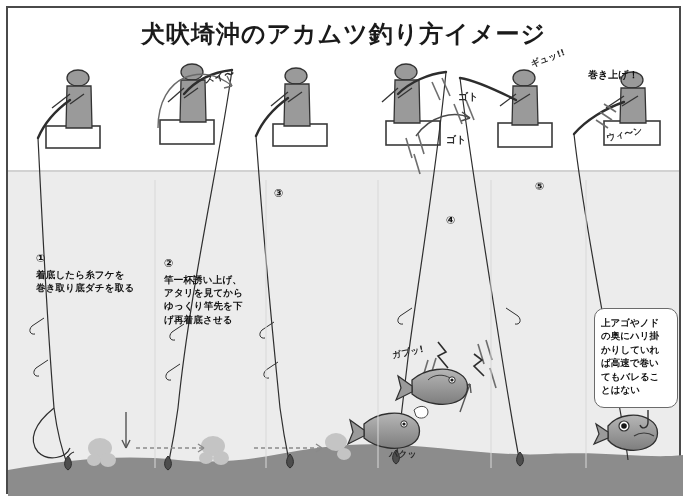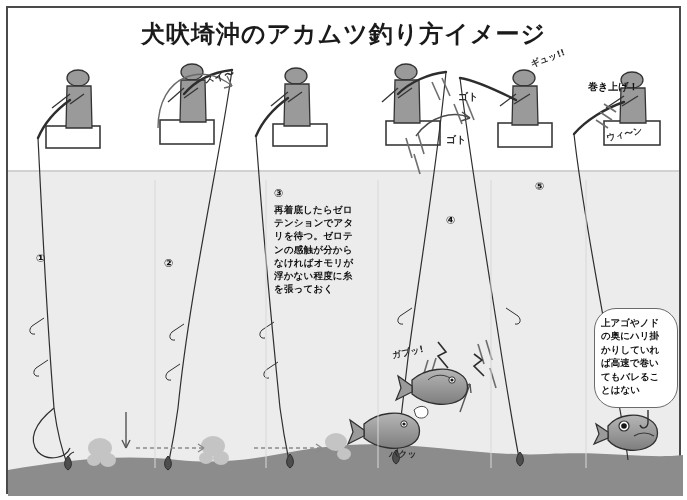--- a/index.html
+++ b/index.html
@@ -30,21 +30,21 @@
   .cap{position:absolute;color:#111;font-size:9.5px;line-height:1.38;
        font-weight:bold;letter-spacing:.2px;}
   .cap .num{display:block;font-size:11px;margin-bottom:2px;}
   .cap .body{display:block;white-space:pre-line;}
 
   .note{position:absolute;color:#111;font-size:9.5px;line-height:1.4;
         font-weight:bold;white-space:pre-line;}
 
   
   .tipbox{position:absolute;left:586px;top:300px;width:84px;height:100px;
-          border:1.6px solid #6b6b6b;border-radius:22px;background:#ffffff;
+          border:1.6px solid #6b6b6b;border-radius:10px;background:#ffffff;
           box-sizing:border-box;padding:7px 6px;}
   .tipbox .body{font-size:9.5px;line-height:1.42;font-weight:bold;color:#111;
                 white-space:pre-line;display:block;}
 
   
   .sfx{position:absolute;font-size:10px;font-weight:bold;color:#2b2b2b;}
   .sfx.small{font-size:9px;}
   .sfx.rot{transform:rotate(-12deg);}
   .sfx.rot2{transform:rotate(-20deg);}
 
@@ -269,47 +269,46 @@
         <path d="M370,172 L370,460"></path>
         <path d="M483,172 L483,460"></path>
         <path d="M578,172 L578,460"></path>
       </g>
     </svg>
 
     <div class="title">犬吠埼沖のアカムツ釣り方イメージ</div>
 
     <div class="cap" style="left:28px;top:243px;width:118px;">
       <span class="num">①</span>
+      <span class="body">着底したら糸フケを
+巻き取り底ダチを取る</span>
     </div>
 
     <div class="cap" style="left:156px;top:248px;width:110px;">
       <span class="num">②</span>
+      <span class="body">竿一杯誘い上げ、
+アタリを見てから
+ゆっくり竿先を下
+げ再着底させる</span>
     </div>
 
     <div class="cap" style="left:266px;top:178px;width:110px;">
       <span class="num">③</span>
-      <span class="body">再着底したらゼロ
-テンションでアタ
-リを待つ。ゼロテ
-ンの感触が分から
-なければオモリが
-浮かない程度に糸
-を張っておく</span>
     </div>
 
     <div class="cap" style="left:438px;top:205px;width:104px;">
       <span class="num">④</span>
     </div>
 
     <div class="cap" style="left:527px;top:171px;width:132px;">
       <span class="num">⑤</span>
     </div>
 
 
-    <div class="note" style="left:580px;top:72px;width:80px;font-size:10px;">巻き上げ！</div>
+    <div class="note" style="left:580px;top:60px;width:80px;font-size:10px;">巻き上げ！</div>
 
     <div class="tipbox">
       <span class="body">上アゴやノド
 の奥にハリ掛
 かりしていれ
 ば高速で巻い
 てもバレるこ
 とはない</span>
     </div>
 

